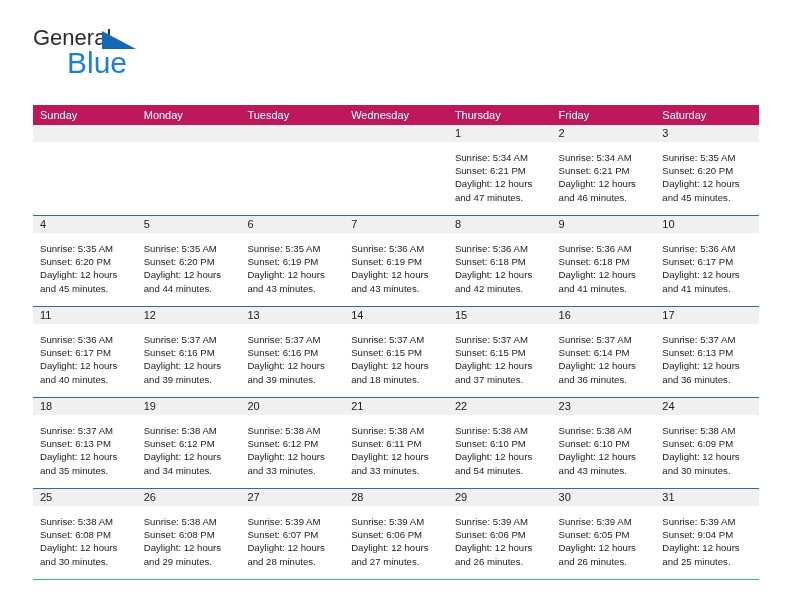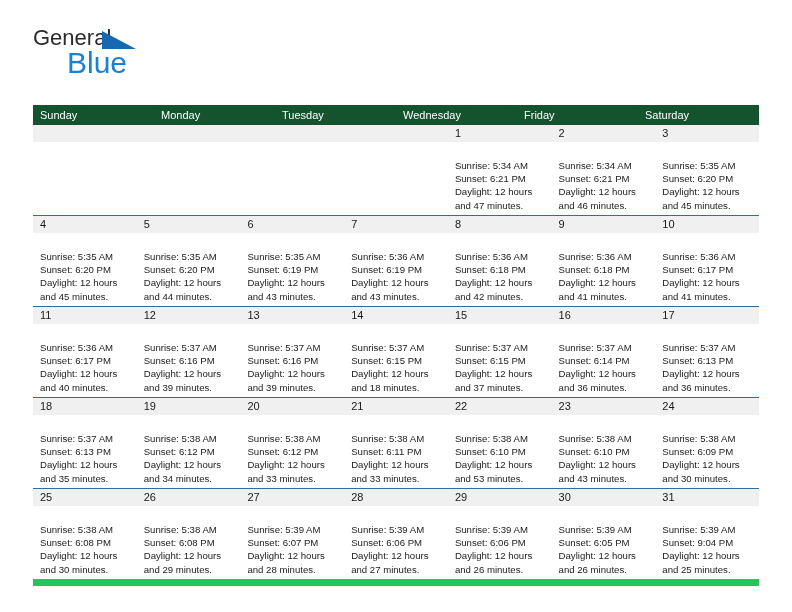--- a/index.html
+++ b/index.html
@@ -88,41 +88,41 @@
   .calendar {
     position: absolute;
     left: 33px;
     top: 105px;
     width: 726px;
     box-sizing: border-box;
   }
 
   .weekday-row {
     display: flex;
-    background: #14532d;
+    background: #be185d;
     height: 20px;
   }
   .weekday-cell {
     flex: 1 1 0;
     font-size: 11px;
     color: #ffffff;
     line-height: 20px;
     padding-left: 7px;
     box-sizing: border-box;
     white-space: nowrap;
     overflow: hidden;
   }
 
   .week-row {
     display: flex;
     height: 90px;
     border-bottom: 1px solid #2e6ca4;
   }
   .week-row.last {
-    border-bottom: 7px solid #22c55e;
+    border-bottom: 1px solid #22c55e;
   }
 
   .day-cell {
     flex: 1 1 0;
     box-sizing: border-box;
     background: #ffffff;
     position: relative;
     overflow: hidden;
   }
 
@@ -133,21 +133,21 @@
     color: #1a1a1a;
     line-height: 17px;
     padding-left: 7px;
     box-sizing: border-box;
   }
   .day-cell.empty .day-number {
     background: #f0f0f0;
   }
 
   .day-info {
-    padding: 17px 6px 0 7px;
+    padding: 9px 6px 0 7px;
     box-sizing: border-box;
   }
   .info-line {
     font-size: 9.6px;
     line-height: 13.2px;
     color: #222222;
     white-space: nowrap;
   }
 </style>
 </head>
@@ -166,20 +166,21 @@
 
   </div>
 
   <div class="calendar">
 
     <div class="weekday-row">
       <div class="weekday-cell">Sunday</div>
       <div class="weekday-cell">Monday</div>
       <div class="weekday-cell">Tuesday</div>
       <div class="weekday-cell">Wednesday</div>
+      <div class="weekday-cell">Thursday</div>
       <div class="weekday-cell">Friday</div>
       <div class="weekday-cell">Saturday</div>
     </div>
 
     <div class="week-row">
       <div class="day-cell empty">
         <div class="day-number"></div>
       </div>
       <div class="day-cell empty">
         <div class="day-number"></div>
@@ -387,21 +388,21 @@
           <div class="info-line">Daylight: 12 hours</div>
           <div class="info-line">and 33 minutes.</div>
         </div>
       </div>
       <div class="day-cell">
         <div class="day-number">22</div>
         <div class="day-info">
           <div class="info-line">Sunrise: 5:38 AM</div>
           <div class="info-line">Sunset: 6:10 PM</div>
           <div class="info-line">Daylight: 12 hours</div>
-          <div class="info-line">and 53 minutes.</div>
+          <div class="info-line">and 54 minutes.</div>
         </div>
       </div>
       <div class="day-cell">
         <div class="day-number">23</div>
         <div class="day-info">
           <div class="info-line">Sunrise: 5:38 AM</div>
           <div class="info-line">Sunset: 6:10 PM</div>
           <div class="info-line">Daylight: 12 hours</div>
           <div class="info-line">and 43 minutes.</div>
         </div>

